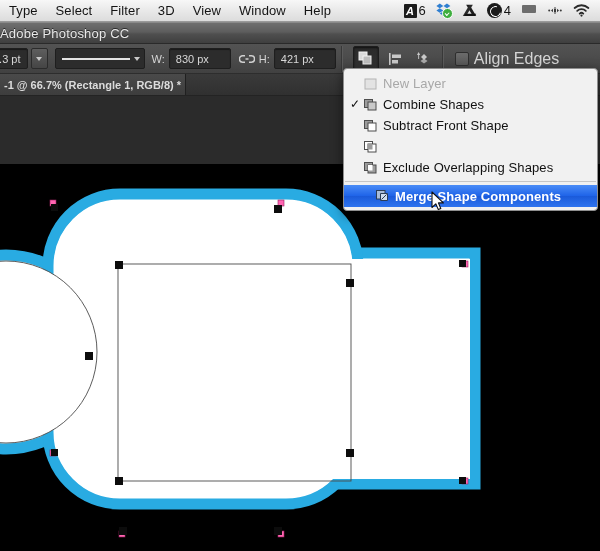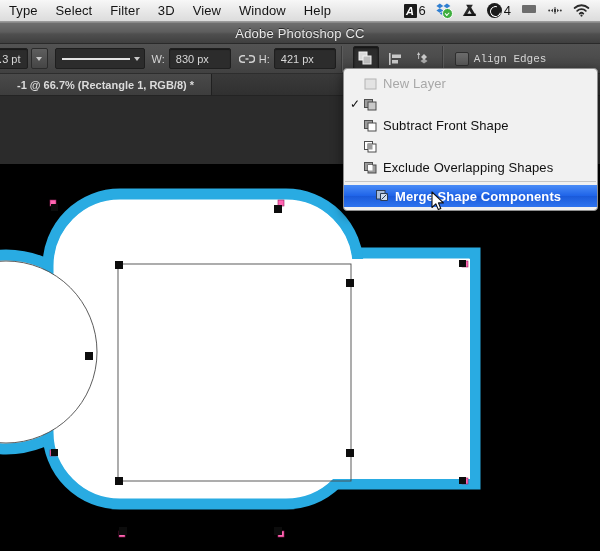--- a/index.html
+++ b/index.html
@@ -54,21 +54,21 @@
   .display-ic .scr i{display:block;margin:1.4px;height:8px;background:#6d6d6d;border-radius:1px;}
   .display-ic .stand{width:6px;height:2px;background:#242424;margin:0 auto;}
   .airplay{width:16px;height:13px;position:relative;}
   .wifi{width:17px;height:13px;position:relative;}
 
   
   .ps-title{
     position:absolute;left:0;top:22px;width:600px;height:22px;
     background:linear-gradient(to bottom,#6f6f6f 0%,#5d5d5d 45%,#4f4f4f 55%,#3f3f3f 100%);
     border-bottom:1px solid #2a2a2a;border-top:1px solid #8a8a8a;
-    box-sizing:border-box;display:flex;align-items:center;justify-content:center;
+    box-sizing:border-box;display:flex;align-items:center;
   }
   .ps-title span{
     font-size:13px;color:#e8e8e8;text-shadow:0 -1px 0 rgba(0,0,0,.6);letter-spacing:0.2px;
   }
 
   
   .optbar{
     position:absolute;left:0;top:44px;width:600px;height:30px;
     background:linear-gradient(to bottom,#535353 0%,#4b4b4b 50%,#414141 100%);
     border-bottom:1px solid #2d2d2d;
@@ -109,32 +109,32 @@
   }
   .toolbtn.active{
     background:linear-gradient(to bottom,#2a2a2a,#333);
     border:1px solid #1d1d1d;box-shadow:inset 0 1px 2px rgba(0,0,0,.6);
   }
   .cb{
     width:12px;height:12px;background:linear-gradient(to bottom,#6b6b6b,#575757);
     border:1px solid #2e2e2e;border-radius:2px;margin-right:5px;flex:none;
   }
   .cbwrap{display:flex;align-items:center;margin-left:6px;}
-  .cbwrap span{font-size:11px;color:#d5d5d5;white-space:nowrap;font-family:Liberation Mono, monospace;}
+  .cbwrap span{font-size:16px;color:#d5d5d5;white-space:nowrap;}
 
   
   .tabbar{
     position:absolute;left:0;top:74px;width:600px;height:22px;
     background:linear-gradient(to bottom,#3a3a3a,#303030);
     border-bottom:1px solid #232323;box-sizing:border-box;display:flex;align-items:stretch;
   }
   .doctab{
     background:linear-gradient(to bottom,#4a4a4a,#3d3d3d);
     border-right:1px solid #202020;
-    display:flex;align-items:center;padding:0 17px;max-width:190px;justify-content:flex-end;
+    display:flex;align-items:center;padding:0 4px;max-width:190px;justify-content:flex-end;
   }
   .doctab span{font-size:11px;color:#dcdcdc;white-space:nowrap;font-weight:bold;}
 
   
   .docchrome{
     position:absolute;left:0;top:96px;width:600px;height:68px;background:#2b2b2b;
   }
   
   .canvas{
     position:absolute;left:0;top:164px;width:600px;height:387px;background:#000;overflow:hidden;
@@ -393,20 +393,21 @@
     </div>
 
     <div class="mrow">
       <span class="mcheck">✓</span>
       <span class="micon">
         <svg width="13" height="12" viewBox="0 0 13 12">
           <rect x="0.5" y="0.5" width="8" height="8" fill="#9c9c9c" stroke="#4d4d4d" stroke-width="1"></rect>
           <rect x="4" y="3" width="8" height="8" fill="#c9c9c9" stroke="#4d4d4d" stroke-width="1"></rect>
         </svg>
       </span>
+      <span class="mlabel">Combine Shapes</span>
     </div>
 
     <div class="mrow">
       <span class="mcheck"></span>
       <span class="micon">
         <svg width="13" height="12" viewBox="0 0 13 12">
           <rect x="0.5" y="0.5" width="8" height="8" fill="#9c9c9c" stroke="#4d4d4d" stroke-width="1"></rect>
           <rect x="4" y="3" width="8" height="8" fill="#ffffff" stroke="#4d4d4d" stroke-width="1"></rect>
         </svg>
       </span>

